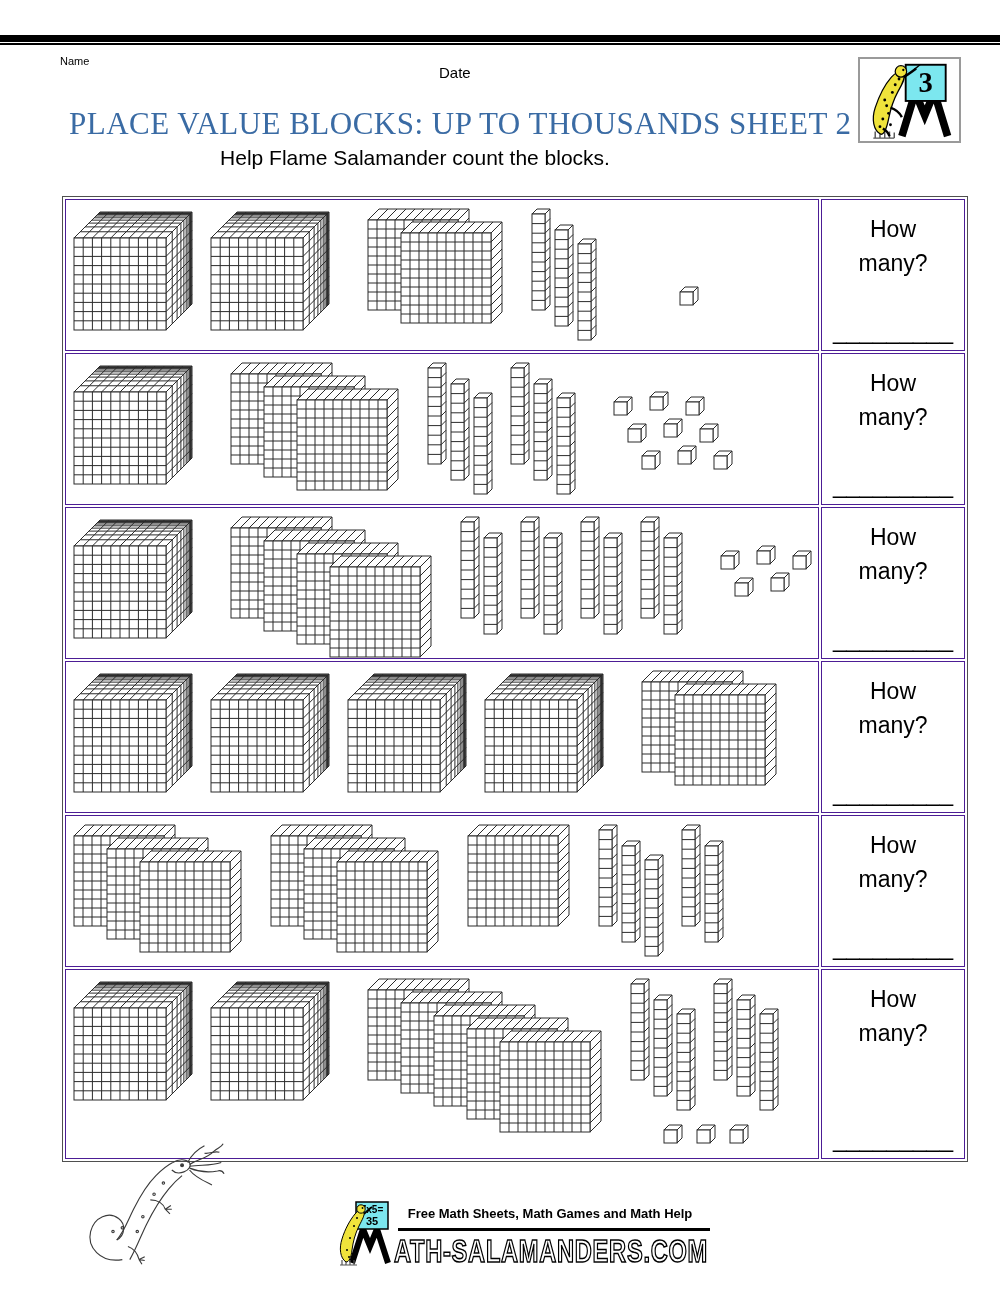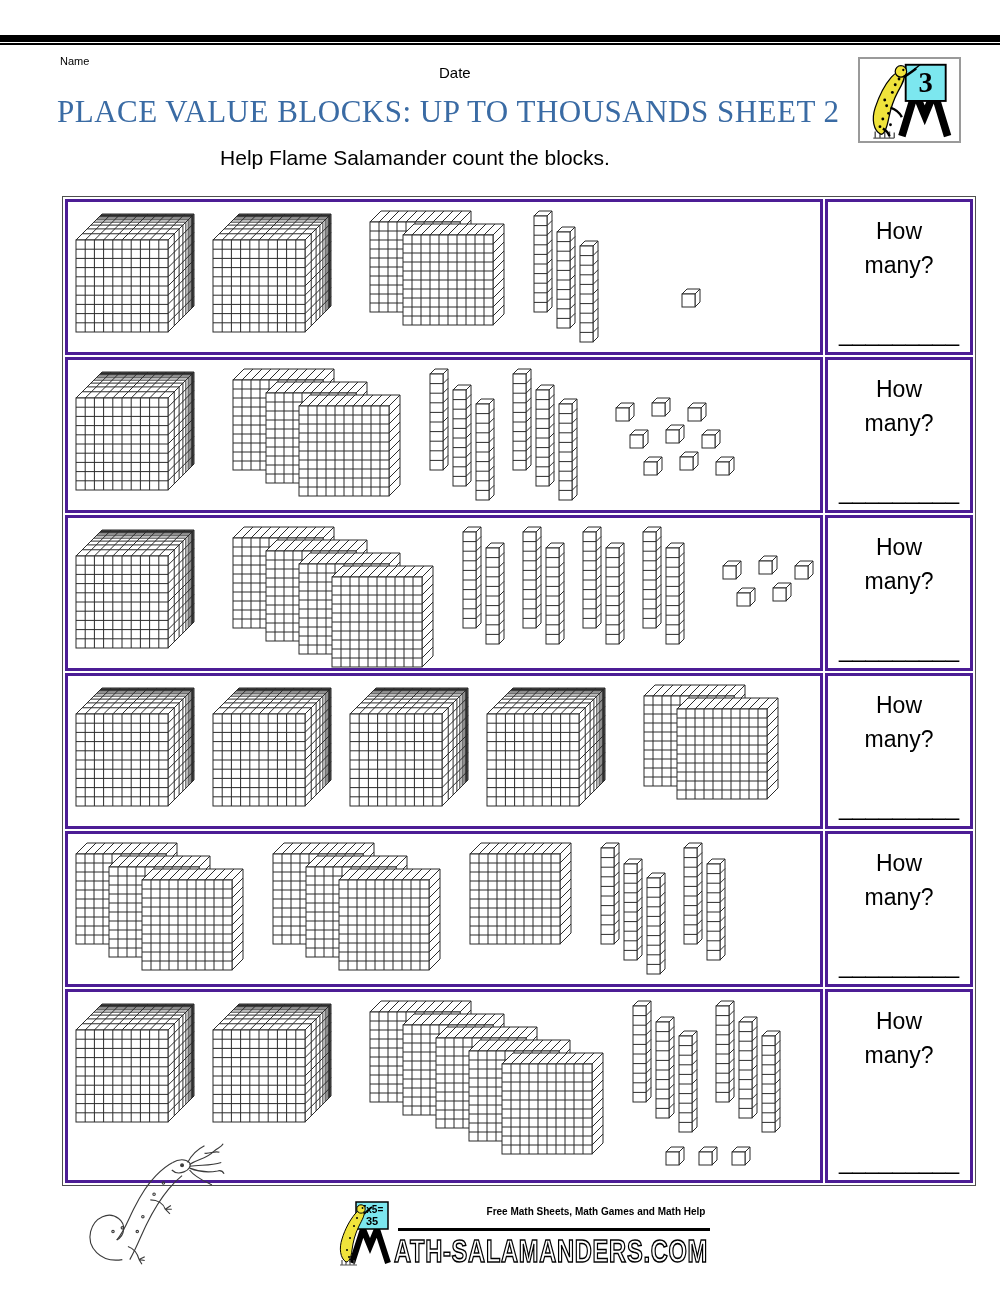--- a/index.html
+++ b/index.html
@@ -7,34 +7,34 @@
     width:1000px;height:1294px;background:#ffffff;position:relative;overflow:hidden;
     font-family:"Liberation Sans", sans-serif;color:#000;
   }
   .topbar{position:absolute;left:0;top:35px;width:1000px;}
   .topbar .b1{height:7px;background:#000;}
   .topbar .b2{height:2px;background:#000;margin-top:1px;}
   .label-name{position:absolute;left:60px;top:55px;font-size:11px;}
   .label-date{position:absolute;left:415px;top:64px;font-size:15px;margin-left:24px;}
   .grade-badge{position:absolute;left:858px;top:57px;width:103px;height:86px;border:2px solid #9a9a9a;background:#fff;box-sizing:border-box;}
   .grade-badge svg{display:block;margin:1px auto 0;}
-  .page-title{position:absolute;left:57px;top:94px;margin:0;font-family:"Liberation Serif", serif;
+  .page-title{position:absolute;left:57px;top:94px;margin:12px;font-family:"Liberation Serif", serif;
     font-weight:normal;font-size:31px;white-space:nowrap;letter-spacing:0.5px;}
   .subtitle{position:absolute;left:0;top:146px;width:830px;text-align:center;font-size:21px;}
   table.worksheet{position:absolute;left:62px;top:196px;border-collapse:separate;border-spacing:2px;
     border:1px solid #4f4f4f;background:#fff;}
-  table.worksheet td{border:3px solid #4c1d95;padding:0;background:#fff;}
+  table.worksheet td{border:1px solid #4c1d95;padding:0;background:#fff;}
   td.blocks-cell{width:752px;vertical-align:top;}
   td.blocks-cell svg{display:block;}
   td.answer-cell{width:142px;position:relative;vertical-align:top;text-align:center;}
   .question{font-size:23px;line-height:34px;margin:12px auto 0;width:100px;}
   .blank{position:absolute;bottom:5px;left:0;right:0;font-size:24px;}
   .flame-art{position:absolute;left:85px;top:1142px;}
   .footer-icon{position:absolute;left:333px;top:1200px;}
-  .tagline{position:absolute;left:390px;top:1206px;width:320px;text-align:center;font-size:10px;font-weight:bold;padding-left:46px;}
+  .tagline{position:absolute;left:390px;top:1206px;width:320px;text-align:center;font-size:13px;font-weight:bold;}
   .footer-line{position:absolute;left:398px;top:1228px;width:312px;height:3px;background:#000;}
   .wordmark{position:absolute;left:392px;top:1232px;}
 </style>
 </head>
 <body>
 
 <div class="topbar">
   <div class="b1"></div>
     <div class="b2"></div>
 </div>

